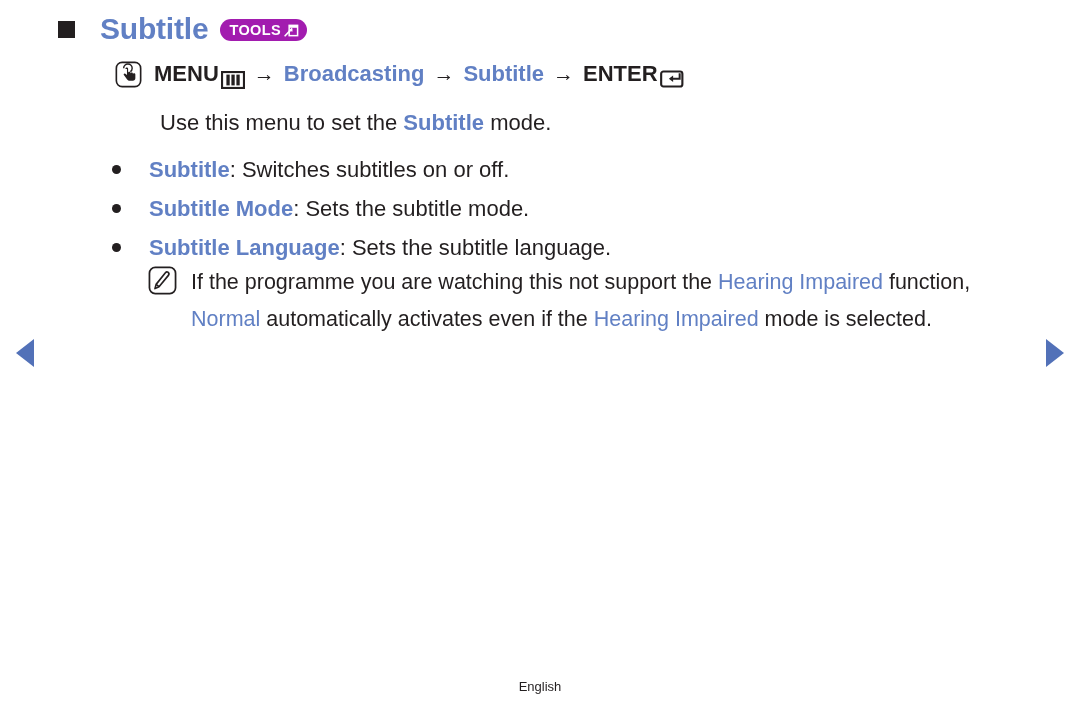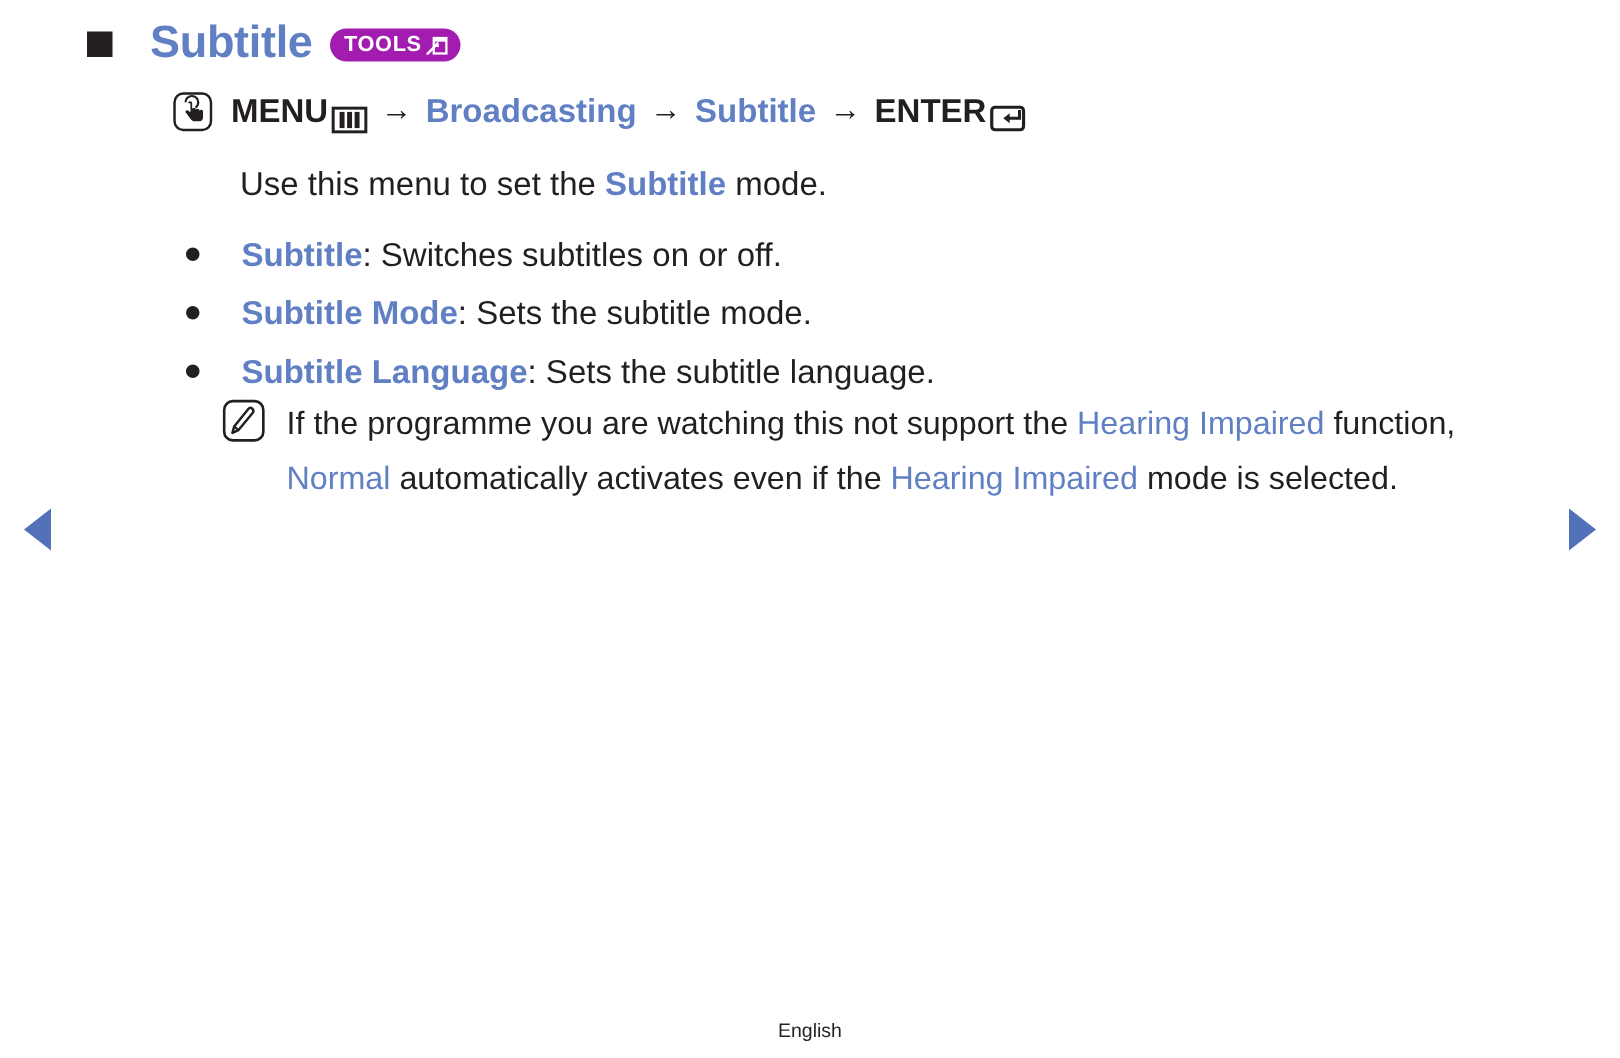--- a/index.html
+++ b/index.html
@@ -118,21 +118,21 @@
     font-size: 22px;
     color: #231f20;
     white-space: nowrap;
     margin-left: 48px;
   }
   .intro-line b { color: #6180c4; font-weight: 700; }
 
   
   .bullet-list {
     position: absolute;
-    left: 124px;
+    left: 112px;
     top: 150px;
     width: 900px;
     text-align: center;
   }
   .bullet-item {
     display: flex;
     align-items: flex-start;
     font-size: 22px;
     color: #231f20;
     line-height: 39px;

